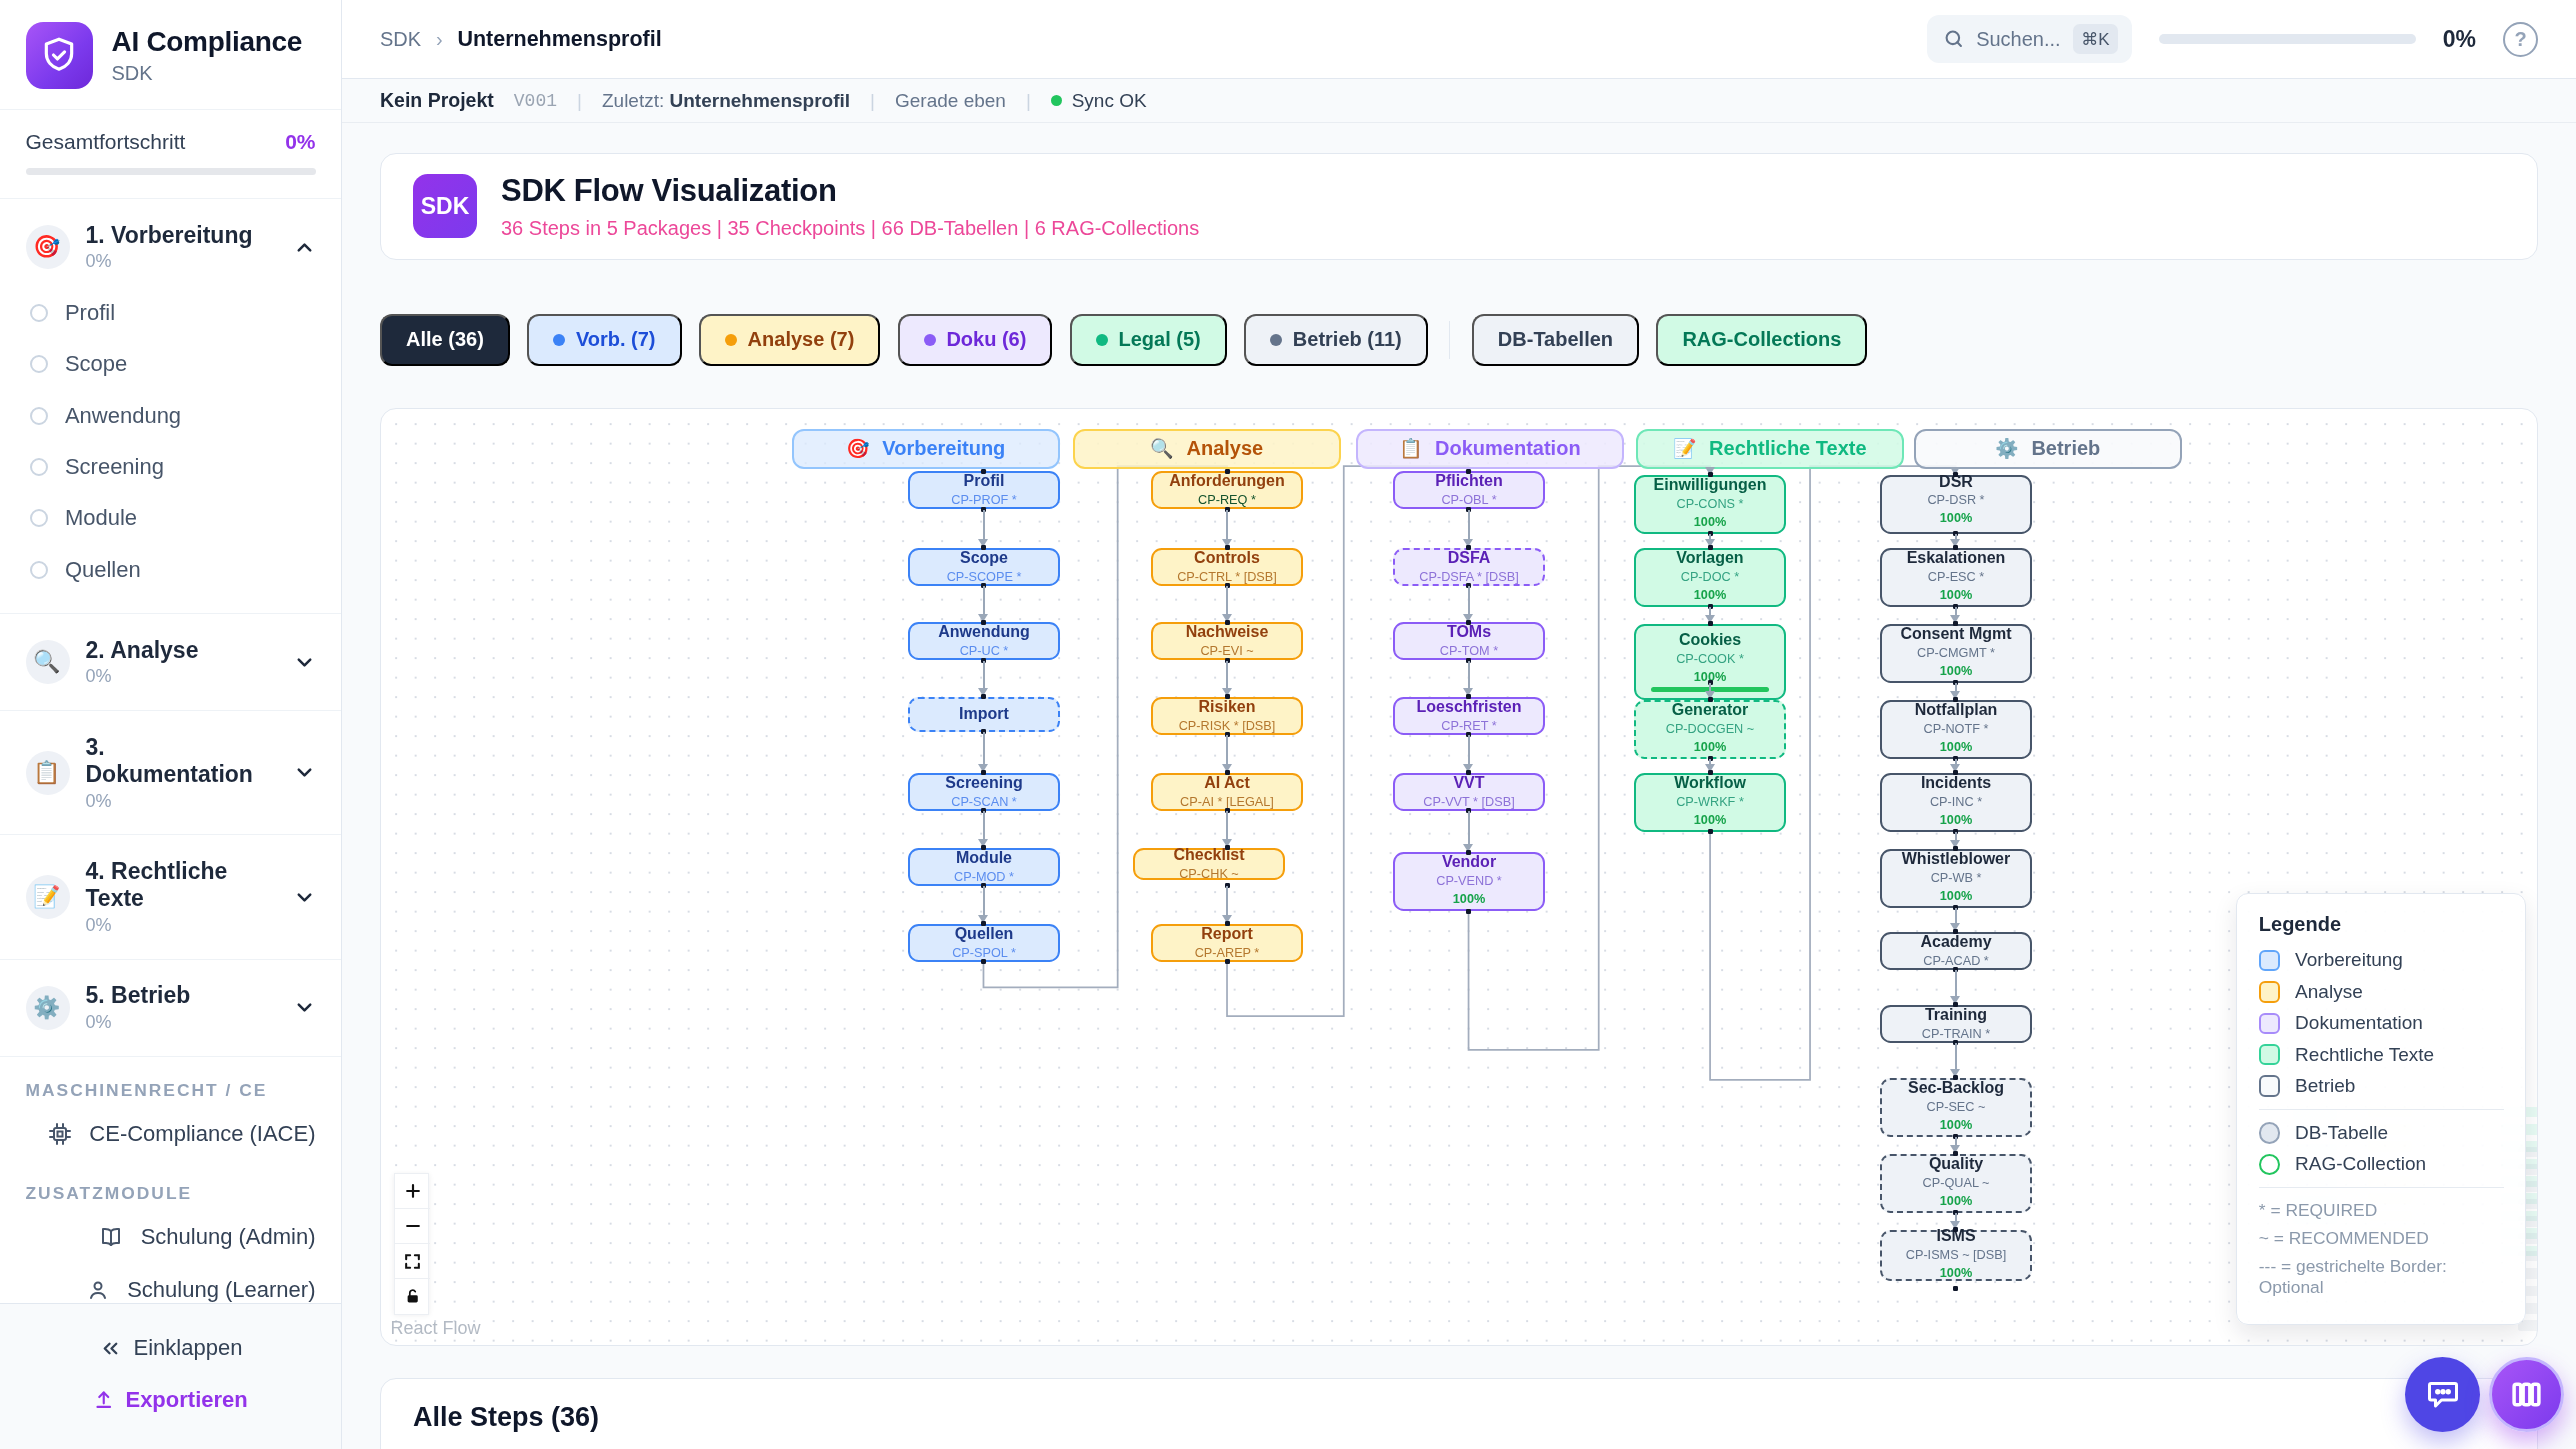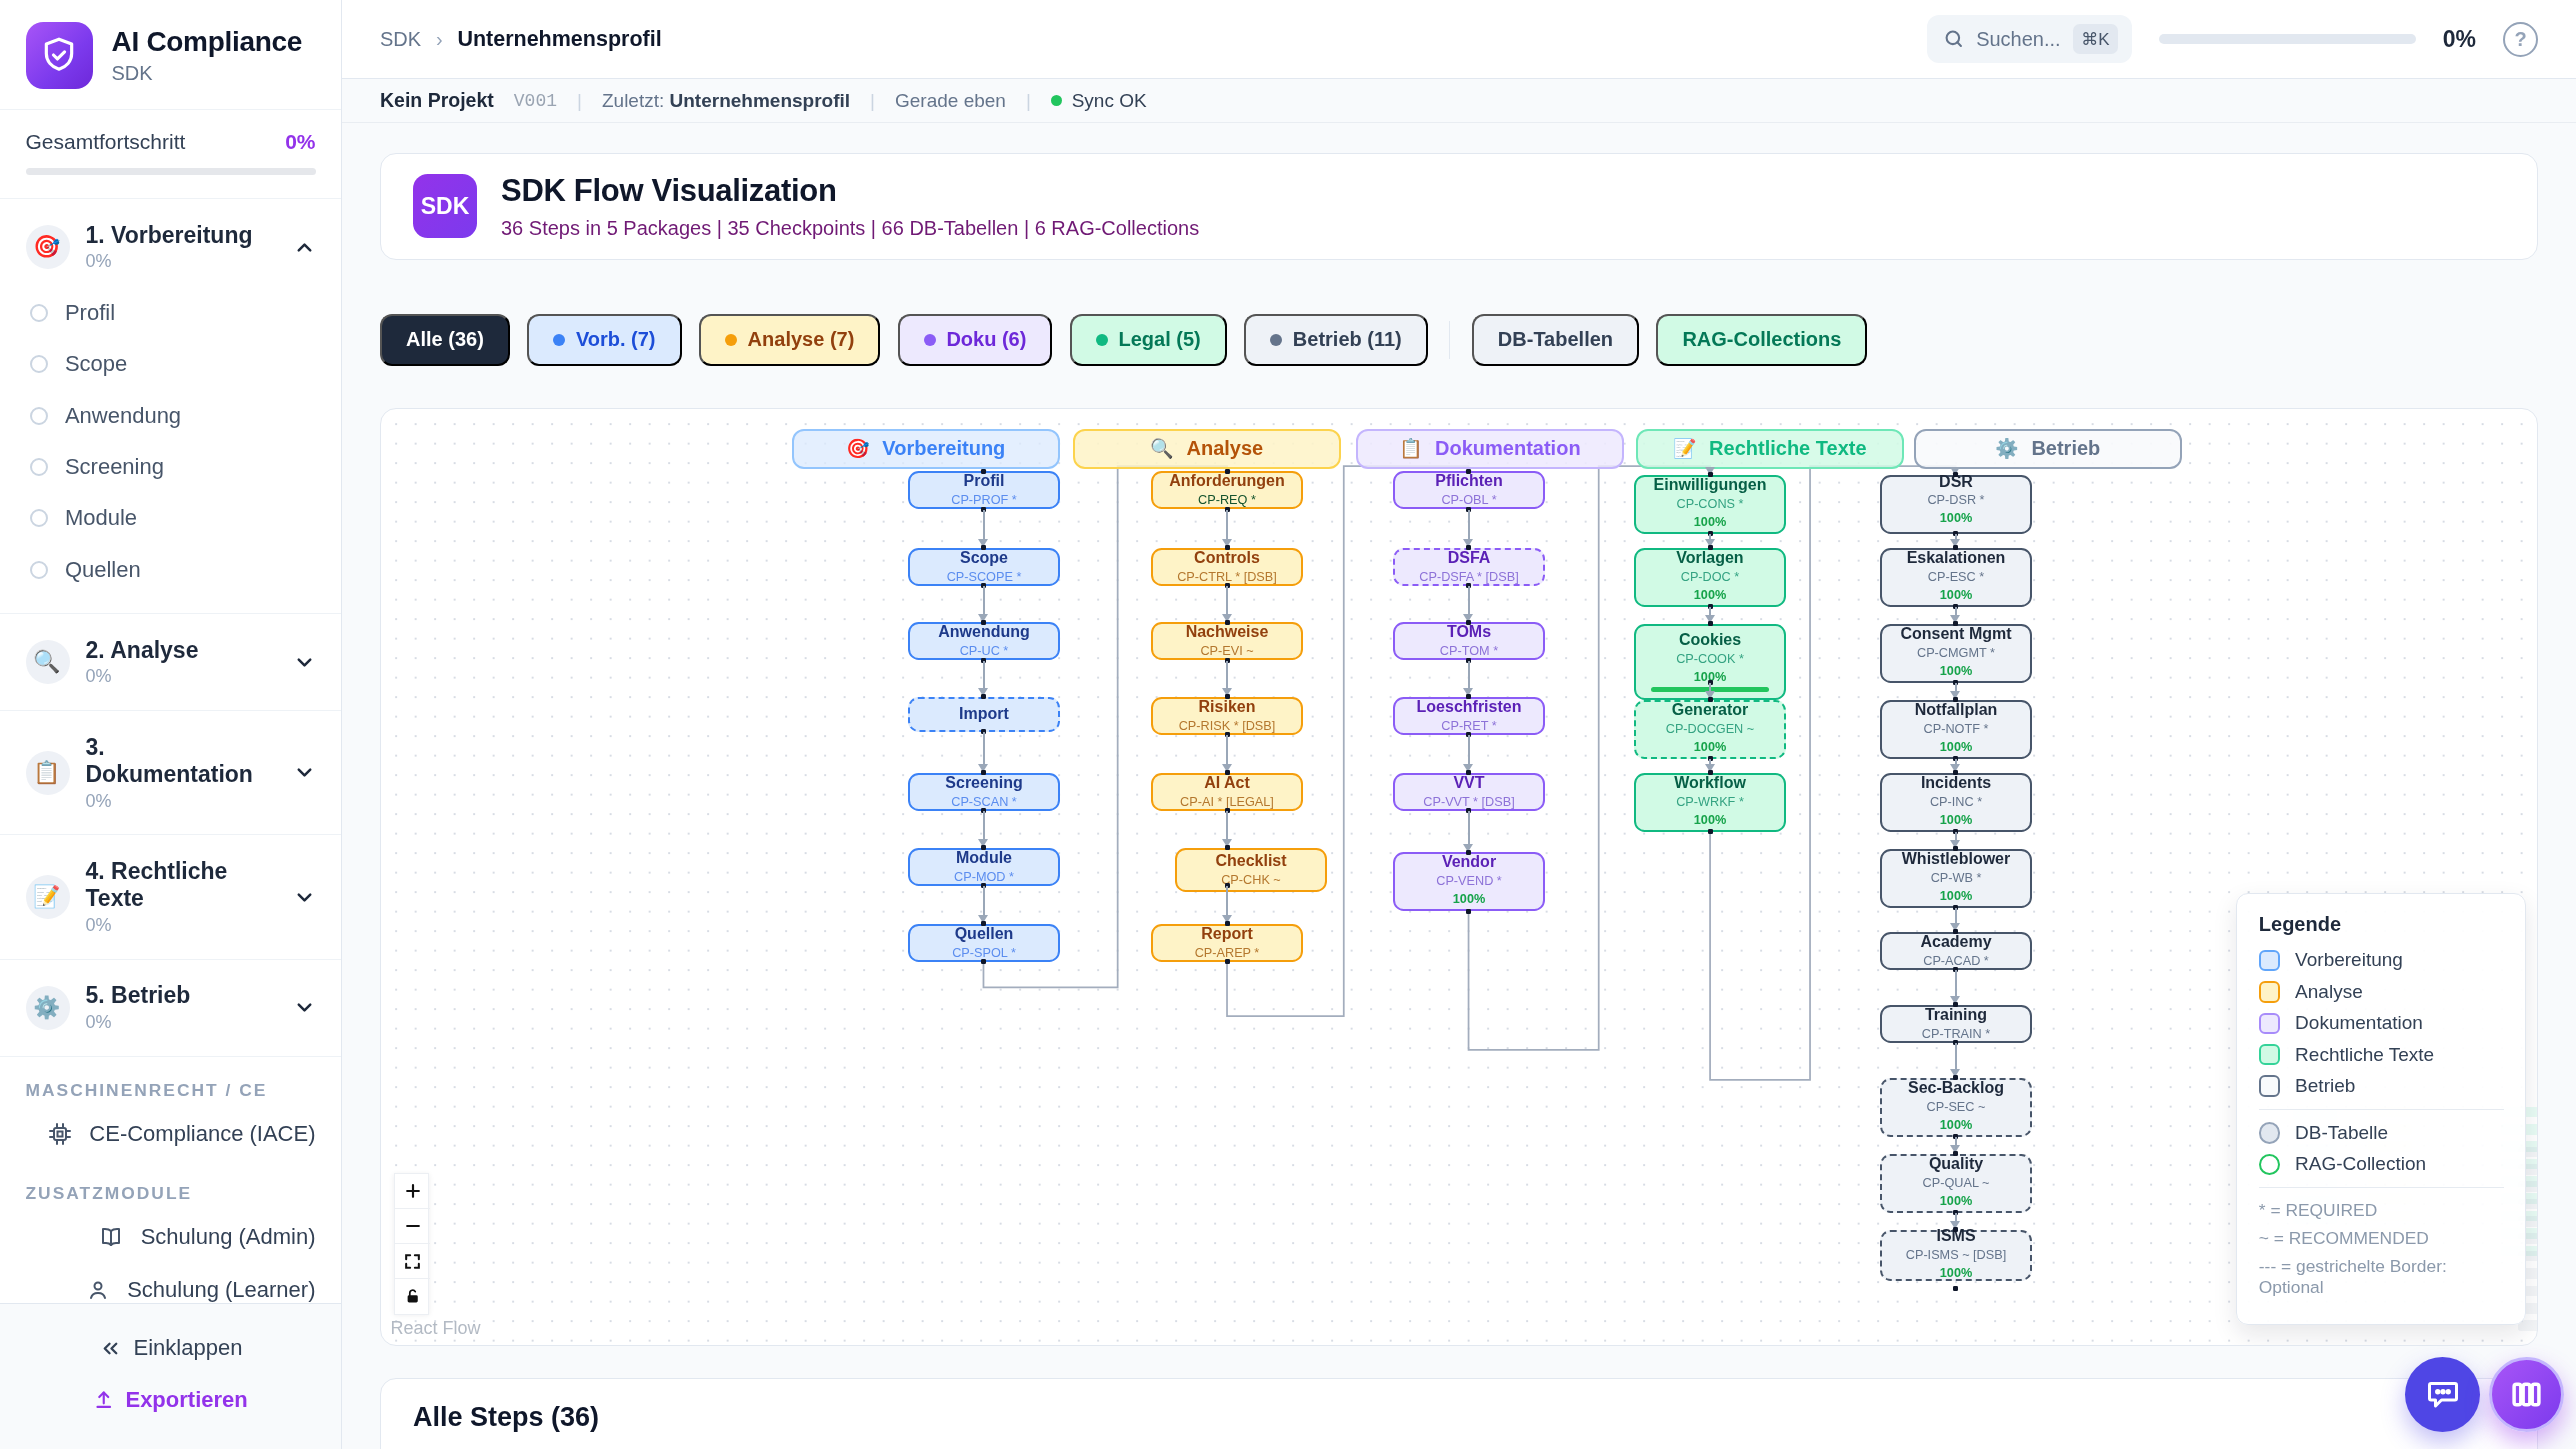--- a/index.html
+++ b/index.html
@@ -73,21 +73,21 @@
   .sync-dot { width:11.4px; height:11.4px; border-radius:50%; background:#22c55e; }
   .sync-label { font-size:19px; color:#334155; }
 
   .content { padding:29.5px 38px 0 38px; }
   .hero { background:#fff; border:1.3px solid #e2e8f0; border-radius:16px; height:107px;
     display:flex; align-items:center; gap:24px; padding:0 32px; }
   .hero-badge { width:64px; height:64px; border-radius:14.8px;
     background:linear-gradient(135deg,#9333ea,#7c3aed); color:#fff; font-size:23px; font-weight:700;
     display:flex; align-items:center; justify-content:center; }
   .hero-title { font-size:31px; font-weight:800; color:#0f172a; letter-spacing:-0.3px; }
-  .hero-sub { font-size:20px; color:#701a75; margin-top:8px; }
+  .hero-sub { font-size:20px; color:#ec4899; margin-top:8px; }
 
   .filters { display:flex; align-items:center; gap:17.4px; margin-top:54px; }
   .chip { height:52px; border-radius:12px; display:flex; align-items:center; gap:10.7px;
     padding:0 24px; font-size:20px; font-weight:600; cursor:pointer; white-space:nowrap; }
   .chip .dot { width:12px; height:12px; border-radius:50%; }
   .chip-dark { background:#1e293b; color:#fff; }
   .chip-blue { background:#dbeafe; color:#1d4ed8; }
   .chip-amber { background:#fef3c7; color:#92400e; }
   .chip-purple { background:#ede9fe; color:#6d28d9; }
   .chip-green { background:#d1fae5; color:#047857; }
@@ -561,21 +561,21 @@
           <div class="edge-line" style="left: 845px; top: 326px; height: 29.5px;"></div>
           <div class="edge-arrow" style="left: 841px; top: 355px;"></div>
           <div class="fnode" style="left: 770px; top: 364px; height: 38px; background: rgb(254, 243, 199); border-color: rgb(245, 158, 11);">
             <div class="nt" style="color: rgb(146, 64, 14);">AI Act</div>
             <div class="nc" style="color: rgb(180, 119, 46);">CP-AI * [LEGAL]</div>
           </div>
           <div class="handle" style="left: 844px; top: 361px;"></div>
           <div class="handle" style="left: 844px; top: 399px;"></div>
           <div class="edge-line" style="left: 845px; top: 402px; height: 29px;"></div>
           <div class="edge-arrow" style="left: 841px; top: 430px;"></div>
-          <div class="fnode" style="left: 794px; top: 439px; height: 44px; background: rgb(254, 243, 199); border-color: rgb(245, 158, 11);">
+          <div class="fnode" style="left: 752px; top: 439px; height: 32px; background: rgb(254, 243, 199); border-color: rgb(245, 158, 11);">
             <div class="nt" style="color: rgb(146, 64, 14);">Checklist</div>
             <div class="nc" style="color: rgb(180, 119, 46);">CP-CHK ~</div>
           </div>
           <div class="handle" style="left: 844px; top: 436px;"></div>
           <div class="handle" style="left: 844px; top: 474px;"></div>
           <div class="edge-line" style="left: 845px; top: 477px; height: 29.5px;"></div>
           <div class="edge-arrow" style="left: 841px; top: 506px;"></div>
           <div class="fnode" style="left: 770px; top: 515px; height: 38px; background: rgb(254, 243, 199); border-color: rgb(245, 158, 11);">
             <div class="nt" style="color: rgb(146, 64, 14);">Report</div>
             <div class="nc" style="color: rgb(180, 119, 46);">CP-AREP *</div>

